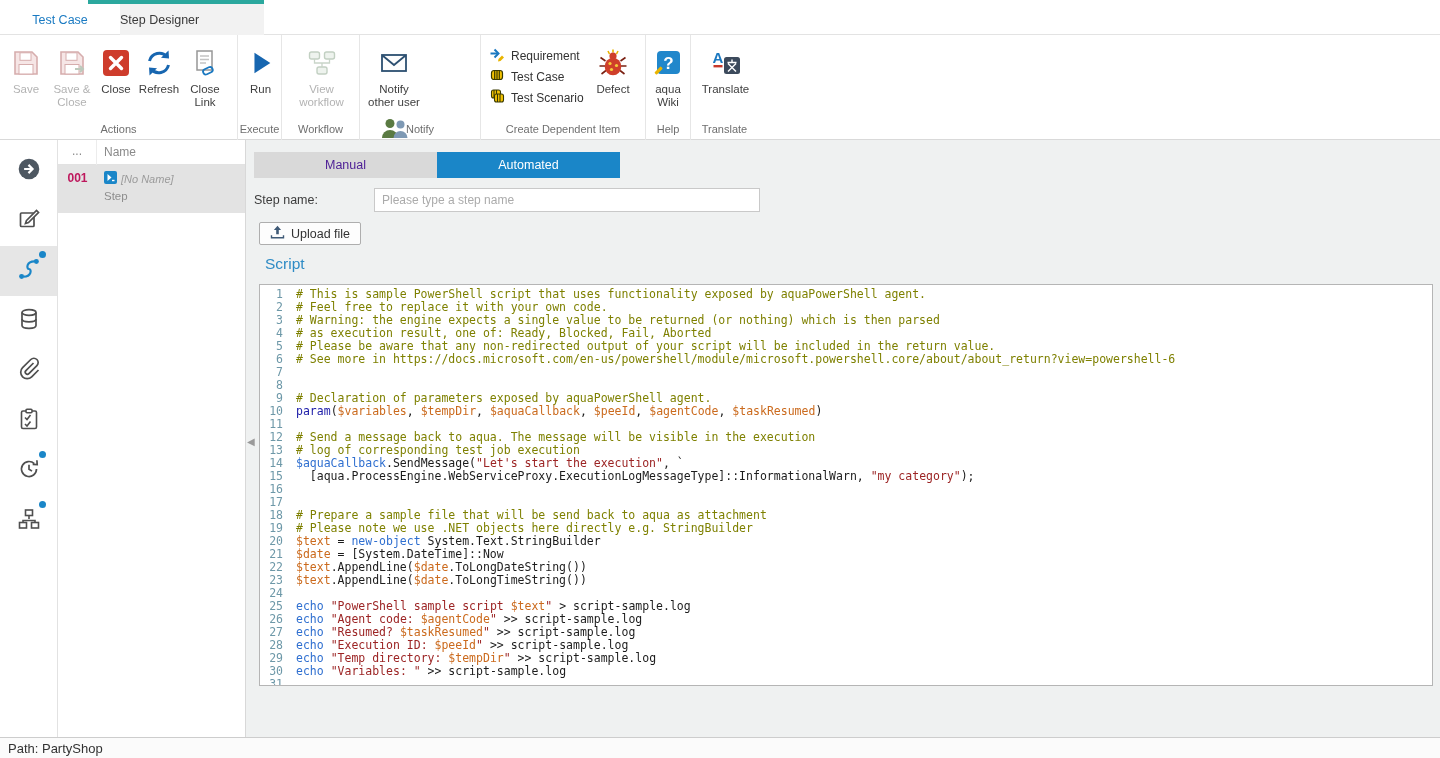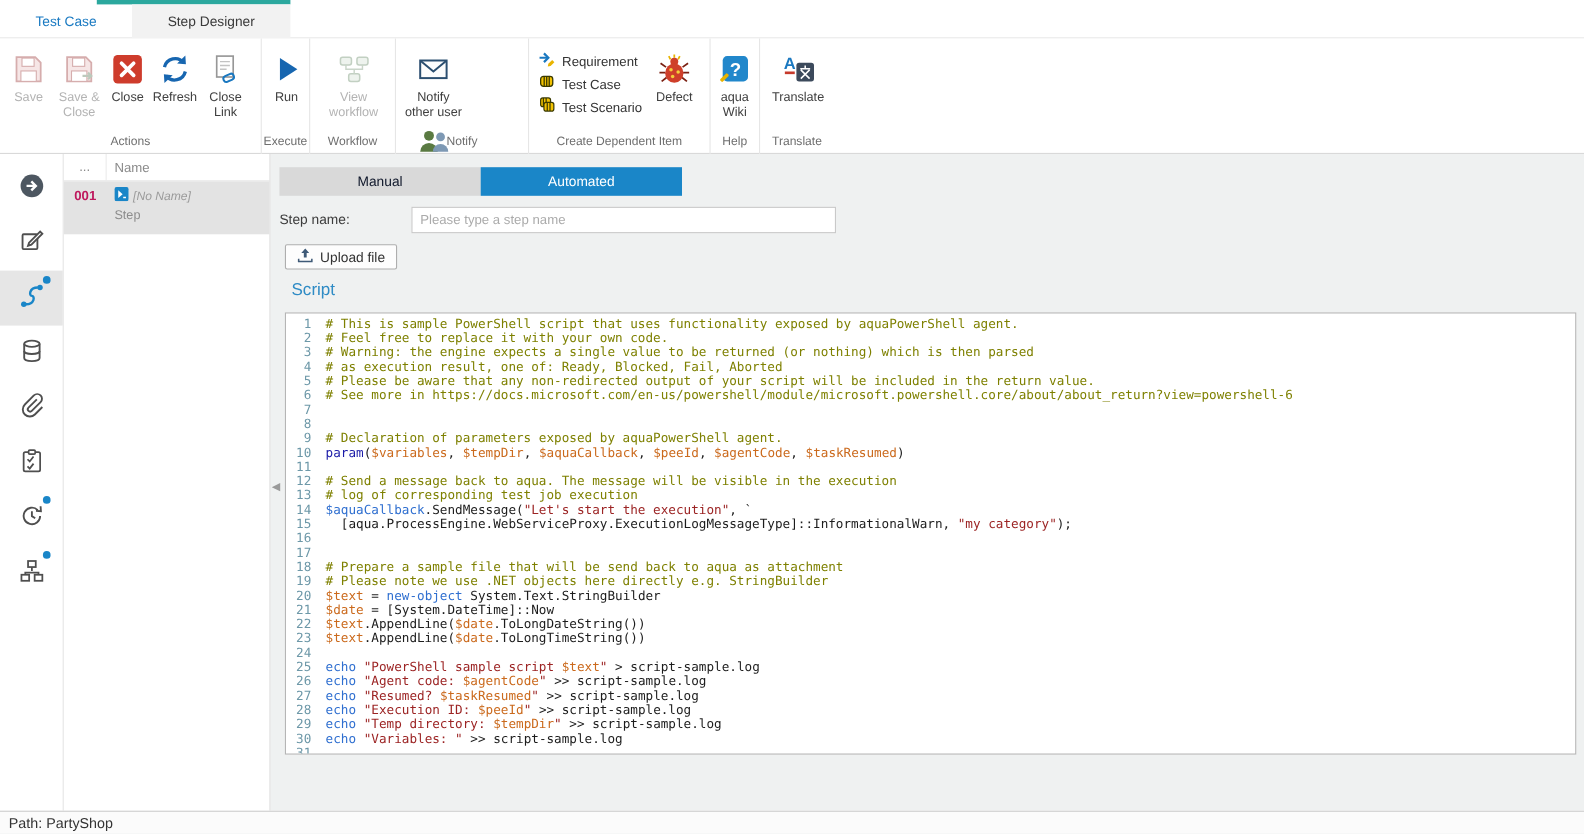--- a/index.html
+++ b/index.html
@@ -4,21 +4,21 @@
 <style>
   *{margin:0;padding:0;box-sizing:border-box;}
   html,body{background:#dfe2e4;}
   body{font-family:"Liberation Sans",sans-serif;color:#3c3c3c;}
   #app{position:relative;width:1440px;height:758px;background:#fff;overflow:hidden;}
 
   
   .tabbar{position:absolute;left:0;top:0;width:1440px;height:35px;background:#fff;border-bottom:1px solid #e3e3e3;}
   .teal-strip{position:absolute;left:88px;top:0;width:176px;height:4px;background:#2ba89e;}
   .tab-testcase{position:absolute;left:0;top:4px;width:120px;height:31px;display:flex;align-items:center;justify-content:center;color:#1a7ac2;font-size:12.5px;cursor:default;}
-  .tab-stepdesigner{position:absolute;left:120px;top:4px;width:144px;height:31px;background:#f2f2f2;display:flex;align-items:center;justify-content:center;color:#3a3a3a;font-size:12.5px;}
+  .tab-stepdesigner{position:absolute;left:120px;top:4px;width:144px;height:31px;background:#f2f2f2;display:flex;align-items:center;justify-content:flex-start;color:#3a3a3a;font-size:12.5px;}
 
   
   .ribbon{position:absolute;left:0;top:35px;width:1440px;height:105px;background:#fff;border-bottom:1px solid #d9d9d9;display:flex;}
   .rgroup{position:relative;height:105px;border-right:1px solid #e6e6e6;flex:none;}
   .rgroup-label{position:absolute;left:0;right:0;bottom:5px;text-align:center;font-size:11px;color:#6f6f6f;white-space:nowrap;}
   .rbuttons{display:flex;padding:8px 2px 0 4px;}
   .bigbtn{display:flex;flex-direction:column;align-items:center;padding-top:2px;cursor:default;}
   .bigbtn .icon{height:36px;display:flex;align-items:center;justify-content:center;}
   .bigbtn .blabel{font-size:11.5px;line-height:13px;text-align:center;color:#404040;margin-top:2px;}
   .bigbtn.disabled .blabel{color:#b3b3b3;}
@@ -43,21 +43,21 @@
   .row-num{width:39px;font-size:12px;color:#be185d;text-align:center;padding-top:6px;font-weight:bold;}
   .row-body{padding:5px 0 0 7px;}
   .row-line1{display:flex;align-items:center;gap:4px;}
   .row-title{font-size:11px;font-style:italic;color:#9b9b9b;}
   .row-sub{font-size:11.5px;color:#8d8d8d;margin-top:2px;}
 
   
   .main{position:absolute;left:246px;top:140px;width:1194px;height:597px;background:#eff1f1;}
   .etabs{position:absolute;left:8px;top:12px;display:flex;}
   .etab{width:183px;height:26px;display:flex;align-items:center;justify-content:center;font-size:12.5px;cursor:default;}
-  .etab.manual{background:#d9d9d9;color:#0f172a;}
+  .etab.manual{background:#d9d9d9;color:#4c1d95;}
   .etab.automated{background:#1a86c8;color:#fff;}
   .stepname-row{position:absolute;left:8px;top:48px;display:flex;align-items:center;}
   .stepname-label{font-size:12.5px;color:#3c3c3c;width:120px;}
   .stepname-input{width:386px;height:24px;border:1px solid #c9c9c9;background:#fff;font-family:"Liberation Sans",sans-serif;font-size:12px;color:#333;padding:0 7px;outline:none;}
   .stepname-input::placeholder{color:#ababab;}
   .uploadbtn{position:absolute;left:13px;top:82px;height:23px;display:inline-flex;align-items:center;gap:6px;background:#fdfdfd;border:1px solid #aeaeae;border-radius:2px;padding:0 10px;font-size:12.5px;color:#333;cursor:default;}
   .script-heading{position:absolute;left:19px;top:115px;font-size:15.5px;color:#2e8bc5;}
   .splitter-arrow{position:absolute;left:1px;top:296px;font-size:10px;color:#9a9a9a;cursor:pointer;}
 
   

